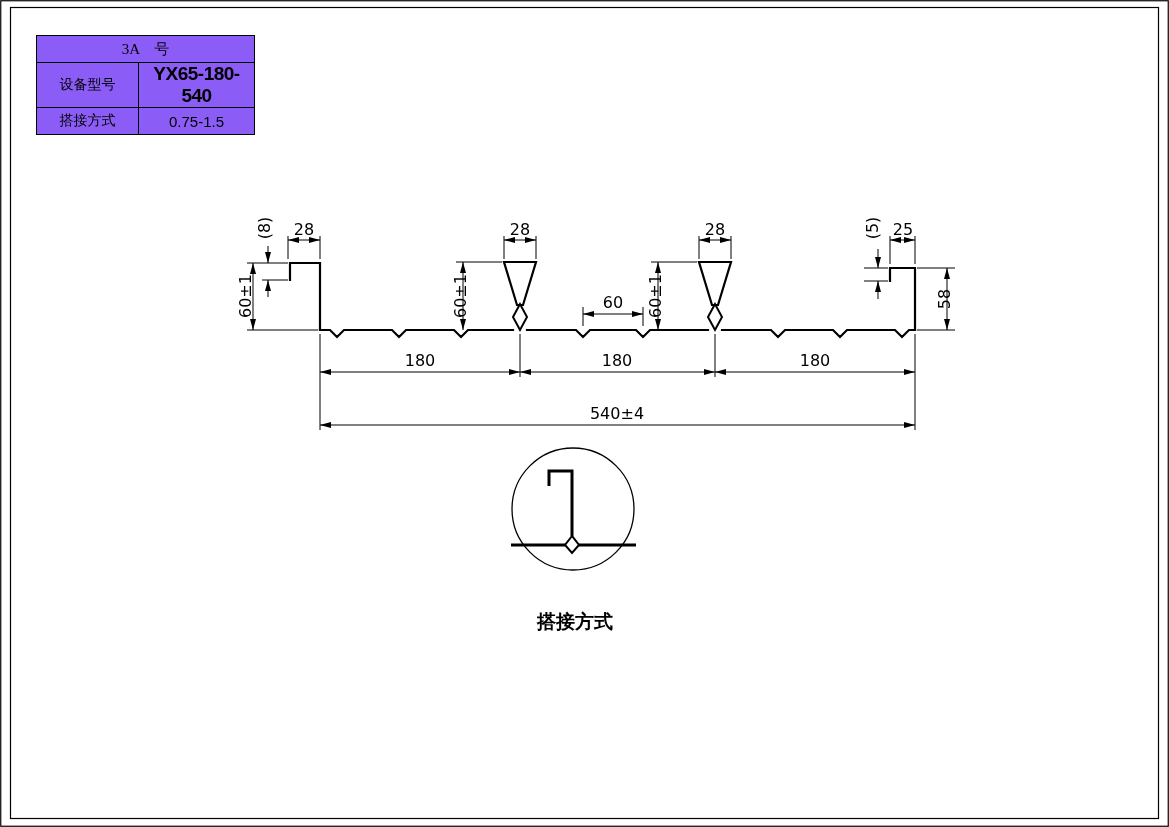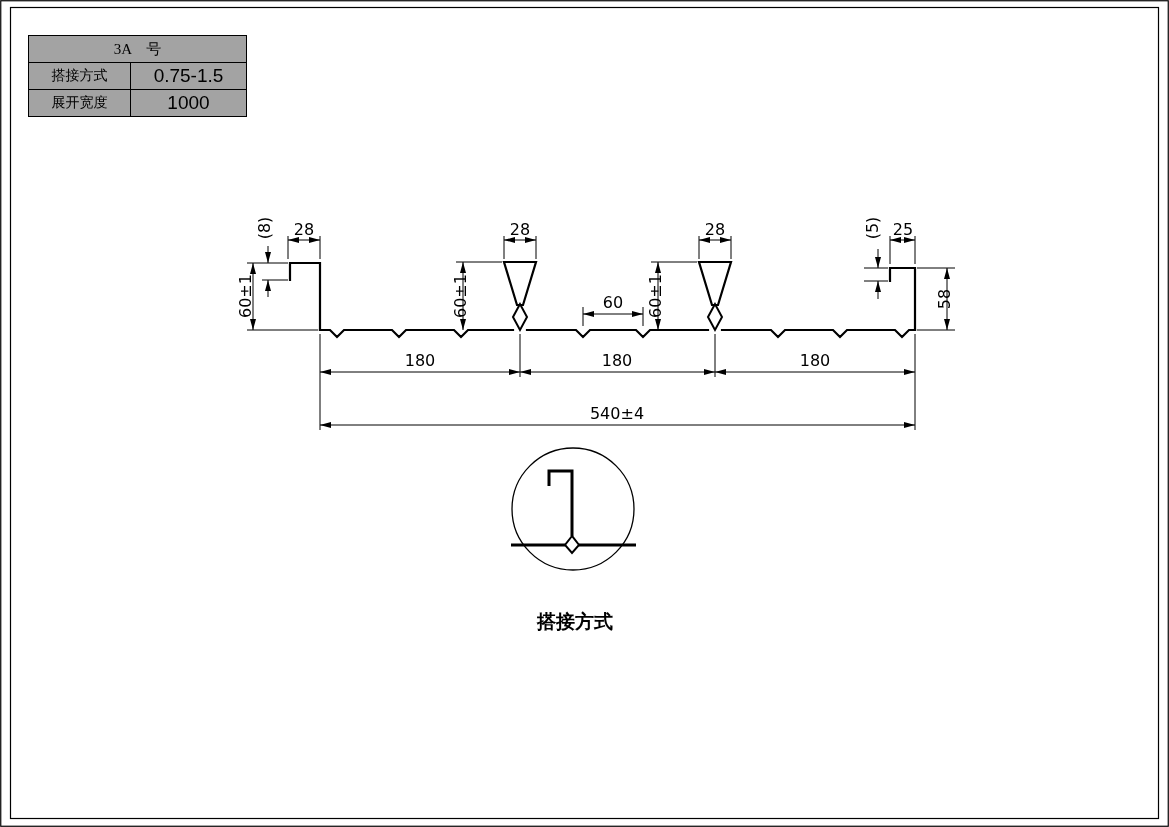--- a/index.html
+++ b/index.html
@@ -7,41 +7,41 @@
     position:relative;
     width:1169px; height:827px;
     background:#ffffff;
     font-family:"Liberation Sans", sans-serif;
     overflow:hidden;
   }
   .sheet svg { position:absolute; left:0; top:0; }
 
   
   .title-block {
-    position:absolute; left:28px; top:35px;
+    position:absolute; left:36px; top:35px;
     border-collapse:collapse; table-layout:fixed;
-    background:#a3a3a3;
+    background:#8b5cf6;
   }
   .title-block td {
     border:1px solid #000;
     height:26px; padding:0 2px;
     text-align:center; vertical-align:middle;
     color:#000;
   }
   .tb-header {
     font-family:"Liberation Serif", serif;
     font-size:15px; white-space:pre;
   }
   .tb-label {
     font-family:"Liberation Serif", serif;
     font-size:14px;
   }
   .tb-value {
     font-family:"Liberation Sans", sans-serif;
-    font-size:19px;
+    font-size:15px;
   }
   .tb-model {
     font-size:19px; font-weight:bold; letter-spacing:-0.5px;
   }
 
   
   .brd { fill:none; stroke:#000; stroke-width:1.2; }
   .p   { fill:none; stroke:#000; stroke-width:2.2; stroke-linejoin:miter; stroke-linecap:square; }
   .pd  { fill:#fff; stroke:#000; stroke-width:2;   stroke-linejoin:miter; }
   .ext { fill:none; stroke:#000; stroke-width:1; }
@@ -167,23 +167,23 @@
   <table class="title-block">
     <colgroup>
         <col style="width:102px">
         <col style="width:116px">
       </colgroup>
     <tbody>
         <tr>
       <td colspan="2" class="tb-header">3A　号</td>
     </tr>
     <tr>
+      <td class="tb-label">设备型号</td>
+      <td class="tb-value tb-model">YX65-180-540</td>
+    </tr>
+    <tr>
       <td class="tb-label">搭接方式</td>
       <td class="tb-value">0.75-1.5</td>
-    </tr>
-    <tr>
-      <td class="tb-label">展开宽度</td>
-      <td class="tb-value">1000</td>
     </tr>
   </tbody>
     </table>
 
 </div>
 
 </body></html>

